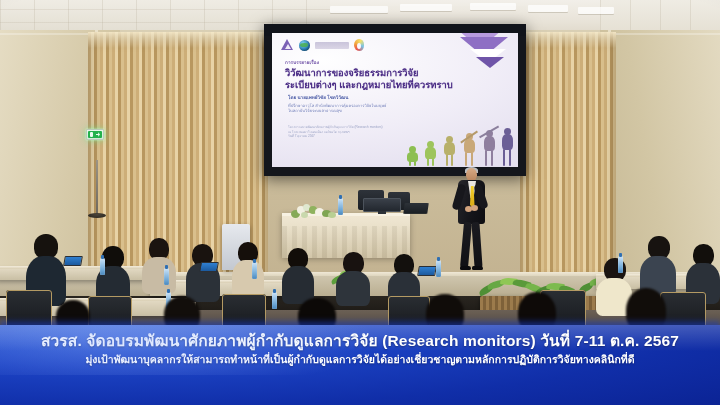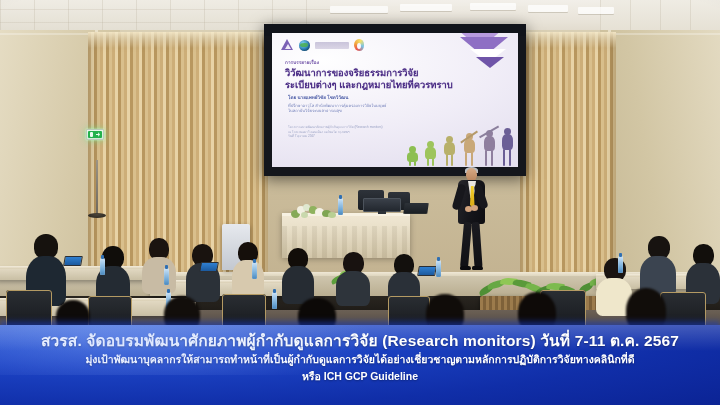--- a/index.html
+++ b/index.html
@@ -733,17 +733,16 @@
     <span class="p-head" style="left:20px;top:0;width:40px;height:46px;background:#110d0a;"></span>
   </div>
 
   <div class="vignette"></div>
 
   <div class="banner-top-blur"></div>
   <div class="banner">
     <div class="banner-inner">
       <div class="bline1">สวรส. จัดอบรมพัฒนาศักยภาพผู้กำกับดูแลการวิจัย (Research monitors) วันที่ 7-11 ต.ค. 2567</div>
       <div class="bline2">มุ่งเป้าพัฒนาบุคลากรให้สามารถทำหน้าที่เป็นผู้กำกับดูแลการวิจัยได้อย่างเชี่ยวชาญตามหลักการปฏิบัติการวิจัยทางคลินิกที่ดี</div>
-      <div class="bline3">หรือ ICH GCP Guideline</div>
     </div>
   </div>
 
 </div>
 
 </body></html>

